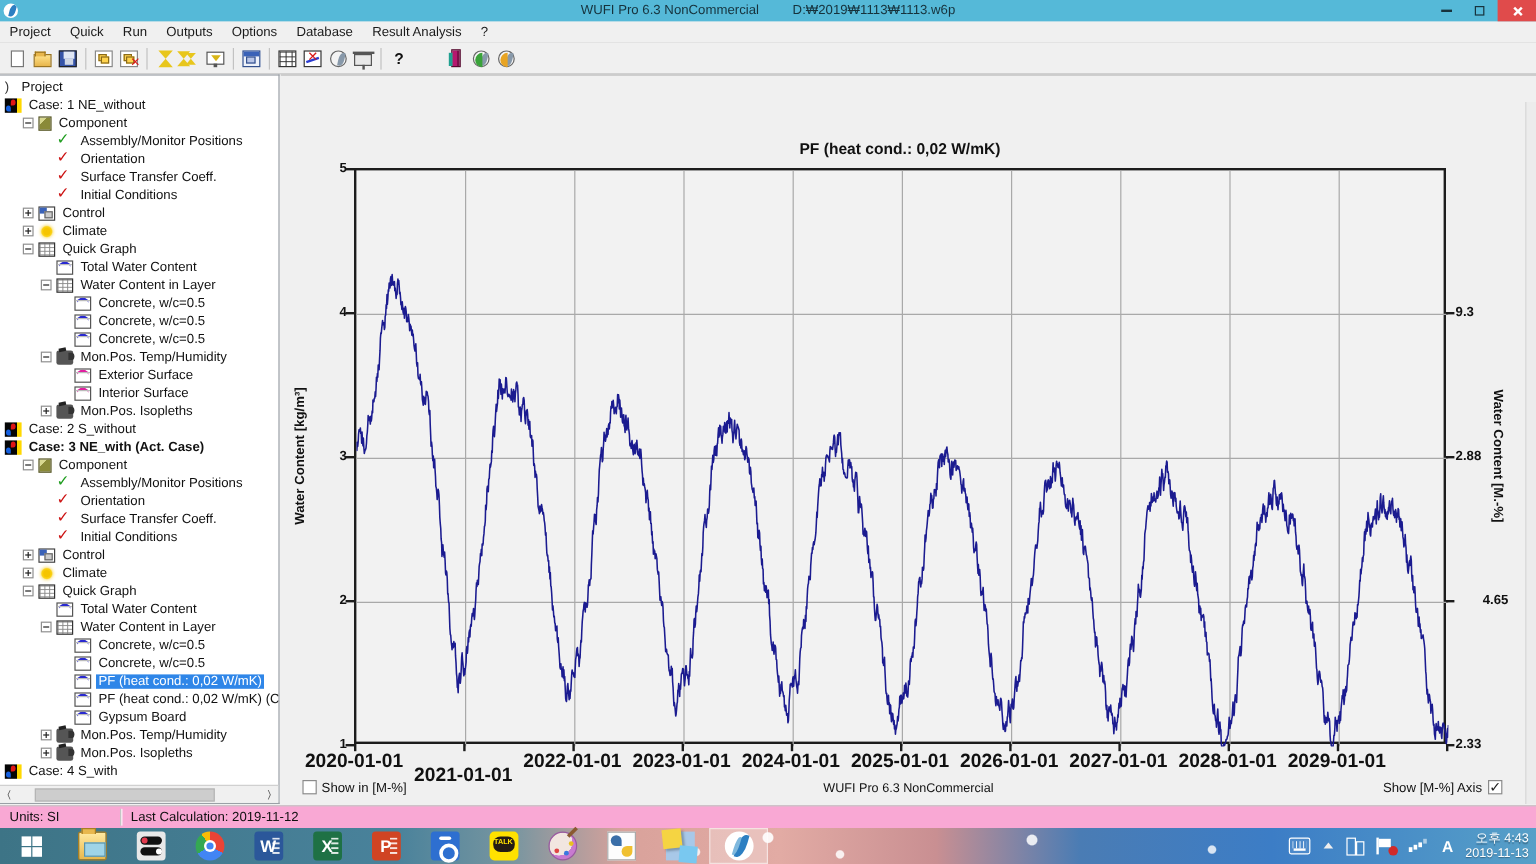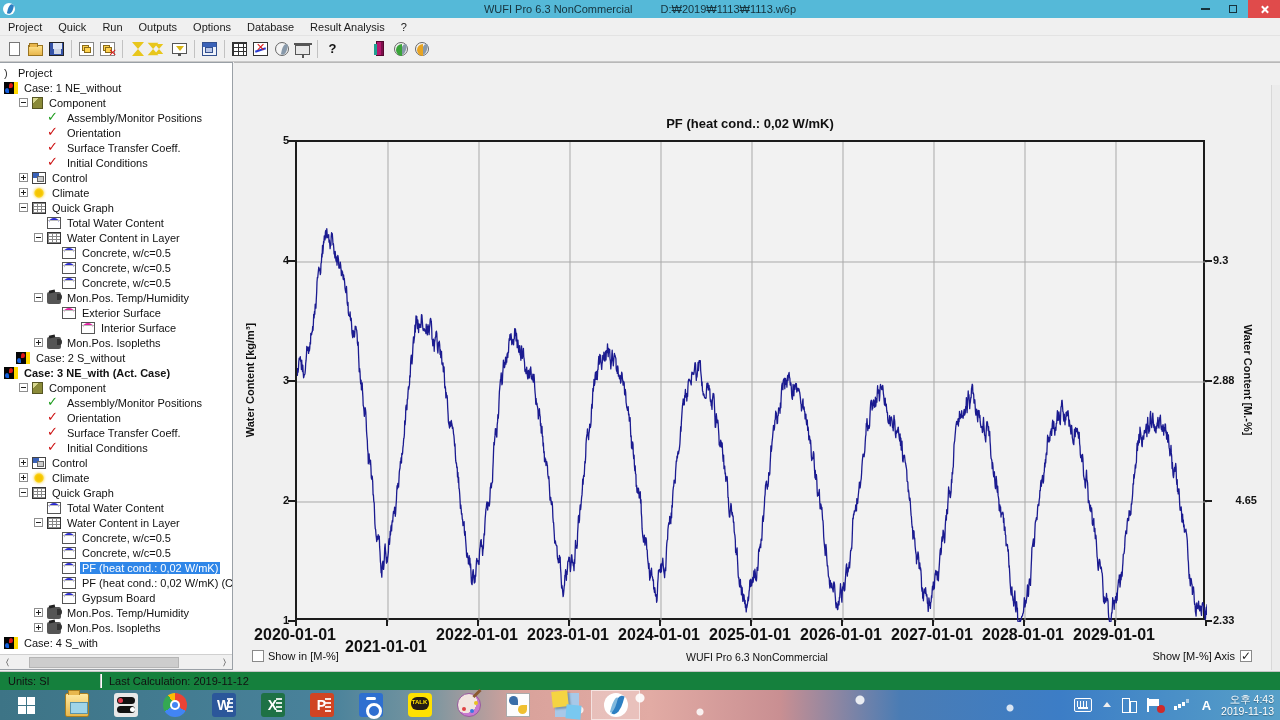--- a/index.html
+++ b/index.html
@@ -140,21 +140,21 @@
   #chart-footer { position:absolute; left:244px; top:648px; width:1026px; height:20px; font-size:11px; color:#111;}
   .cbx { display:inline-block; width:12px; height:12px; border:1px solid #8a8a8a; background:#fff;
     vertical-align:-2px; margin-right:4px; position:relative;}
   .cbx.checked::before { content:"✓"; font-family:"DejaVu Sans",sans-serif; position:absolute; left:0px; top:-2px; font-size:12px; font-weight:bold; color:#222;}
   #foot-left { position:absolute; left:8px; top:2px; }
   #foot-center { position:absolute; left:0; right:0; text-align:center; top:3px; font-size:10.5px; }
   #foot-right { position:absolute; right:18px; top:2px; }
   #foot-right .cbx { margin-left:5px; margin-right:0; }
 
   
-  #statusbar { position:absolute; left:0; top:671px; width:1280px; height:19px; background:#15803d;
+  #statusbar { position:absolute; left:0; top:671px; width:1280px; height:19px; background:#f9a8d4;
     border-top:1px solid #c5c5c5; font-size:11px; color:#111; display:flex; align-items:center; }
   #statusbar .cell1 { width:100px; padding-left:8px; }
   #statusbar .groove { width:1px; height:14px; background:#c5c5c5; box-shadow:1px 0 0 #fff; }
   #statusbar .cell2 { padding-left:8px; }
 
   
   #taskbar { position:absolute; left:0; top:690px; width:1280px; height:30px;
     background:
       radial-gradient(circle 5px at 640px 8px, rgba(255,255,255,.9) 0 4px, transparent 5px),
       radial-gradient(circle 4px at 700px 22px, rgba(255,255,255,.85) 0 3px, transparent 4px),
@@ -392,31 +392,31 @@
         <div class="trow" style="padding-left: 34px;">
           <span class="exp"></span>
           <span class="ti ti-monpos"></span>
           <span class="lbl">Mon.Pos. Temp/Humidity</span>
         </div>
         <div class="trow" style="padding-left: 49px;">
           <span class="spacer"></span>
           <span class="ti ti-chart pink"></span>
           <span class="lbl">Exterior Surface</span>
         </div>
-        <div class="trow" style="padding-left: 49px; margin-left: 19px;">
+        <div class="trow" style="padding-left: 49px;">
           <span class="spacer"></span>
           <span class="ti ti-chart pink"></span>
           <span class="lbl">Interior Surface</span>
         </div>
         <div class="trow" style="padding-left: 34px;">
           <span class="exp plus"></span>
           <span class="ti ti-monpos"></span>
           <span class="lbl">Mon.Pos. Isopleths</span>
         </div>
-        <div class="trow" style="padding-left: 16px;">
+        <div class="trow" style="padding-left: 4px;">
           <span class="ti ti-case"></span>
           <span class="lbl">Case: 2 S_without</span>
         </div>
         <div class="trow bold" style="padding-left: 4px;">
           <span class="ti ti-case"></span>
           <span class="lbl">Case: 3 NE_with (Act. Case)</span>
         </div>
         <div class="trow" style="padding-left: 19px;">
           <span class="exp"></span>
           <span class="ti ti-component"></span>

